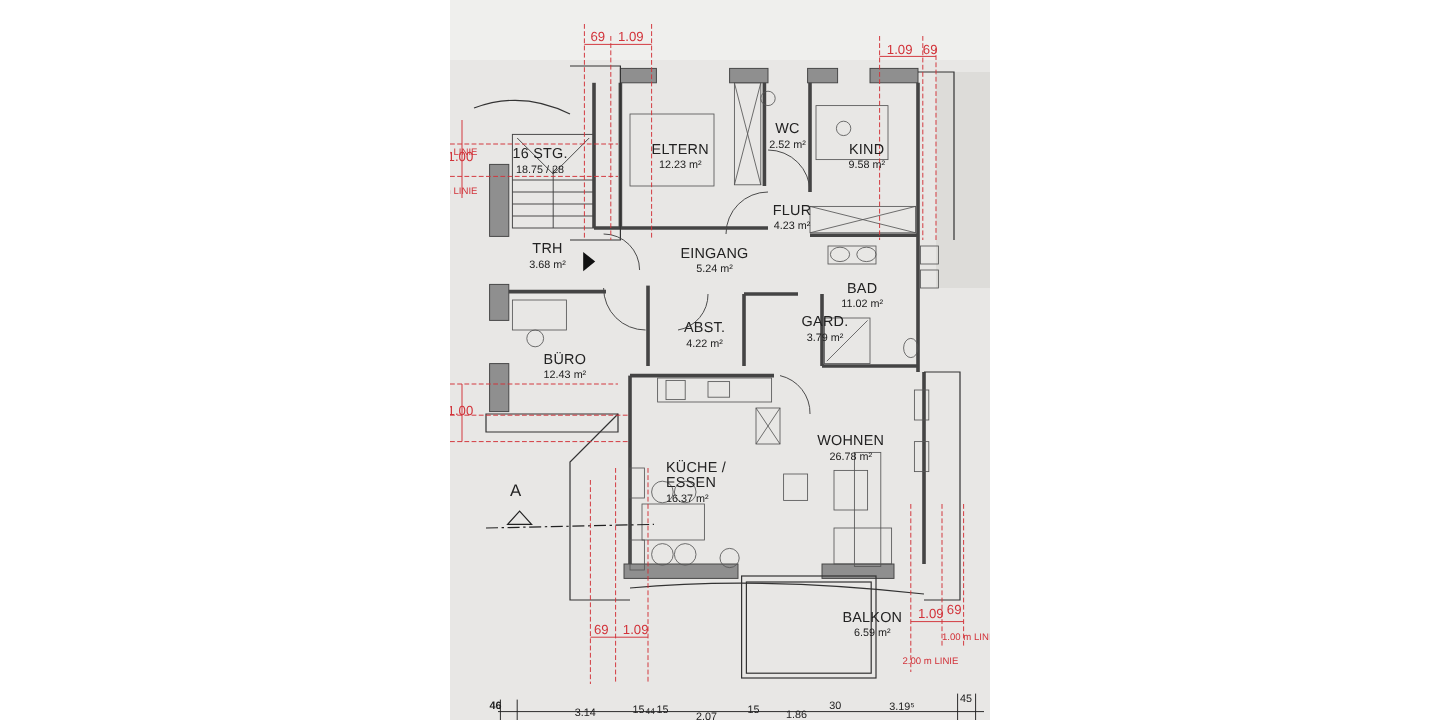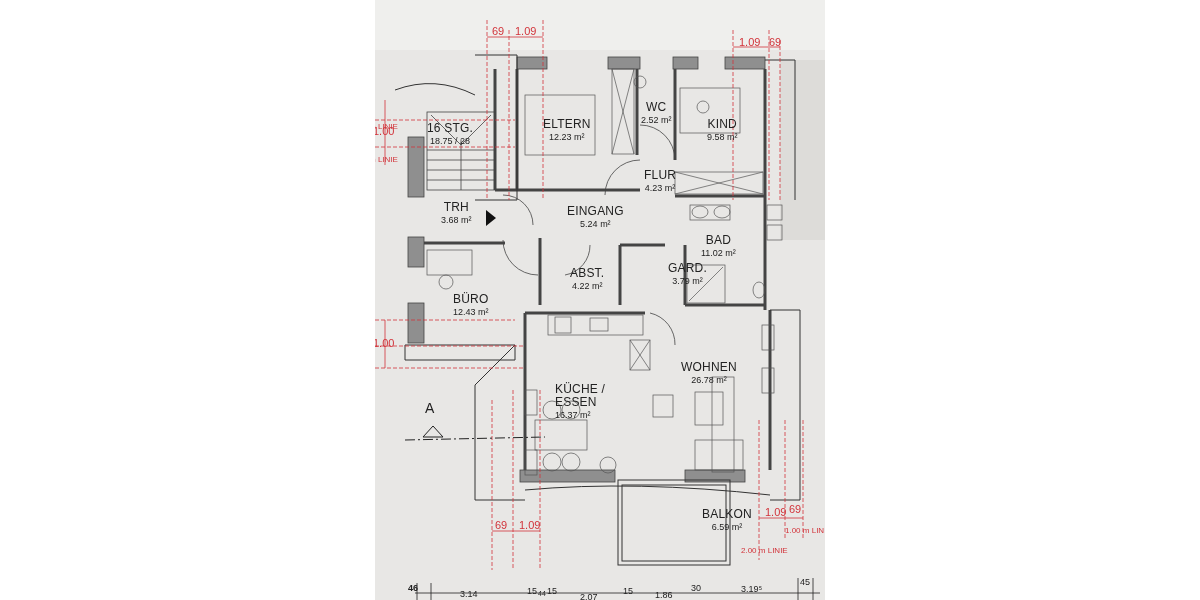--- a/index.html
+++ b/index.html
@@ -240,24 +240,24 @@
   <span class="dim" style="left:394px;top:36px;">69</span>
   <span class="dim" style="left:120px;top:519px;">69</span>
   <span class="dim" style="left:144px;top:519px;">1.09</span>
   <span class="dim" style="left:390px;top:506px;">1.09</span>
   <span class="dim" style="left:414px;top:503px;">69</span>
   <span class="dim" style="left:-2px;top:125px;">1.00</span>
   <span class="dim" style="left:-2px;top:337px;">1.00</span>
   <span class="dim" style="left:-6px;top:122px;font-size:8px;">m LINIE</span>
   <span class="dim" style="left:-6px;top:155px;font-size:8px;">m LINIE</span>
   <span class="dim" style="left:410px;top:526px;font-size:8px;">1.00 m LINIE</span>
-  <span class="dim" style="left:366px;top:546px;font-size:8px;">2.00 m LINIE</span>
+  <span class="dim" style="left:377px;top:546px;font-size:8px;">2.00 m LINIE</span>
 
   <span class="dimb" style="left:33px;top:583px;font-weight:bold;">46</span>
-  <span class="dimb" style="left:85px;top:589px;text-align:right;">3.14</span>
+  <span class="dimb" style="left:104px;top:589px;text-align:right;">3.14</span>
   <span class="dimb" style="left:152px;top:586px;">15</span>
   <span class="dimb" style="left:163px;top:590px;font-size:7px;">44</span>
   <span class="dimb" style="left:172px;top:586px;">15</span>
   <span class="dimb" style="left:205px;top:592px;">2.07</span>
   <span class="dimb" style="left:248px;top:586px;">15</span>
   <span class="dimb" style="left:280px;top:590px;">1.86</span>
   <span class="dimb" style="left:316px;top:583px;">30</span>
   <span class="dimb" style="left:366px;top:584px;text-align:center;">3.19⁵</span>
   <span class="dimb" style="left:425px;top:577px;">45</span>
 </div>

